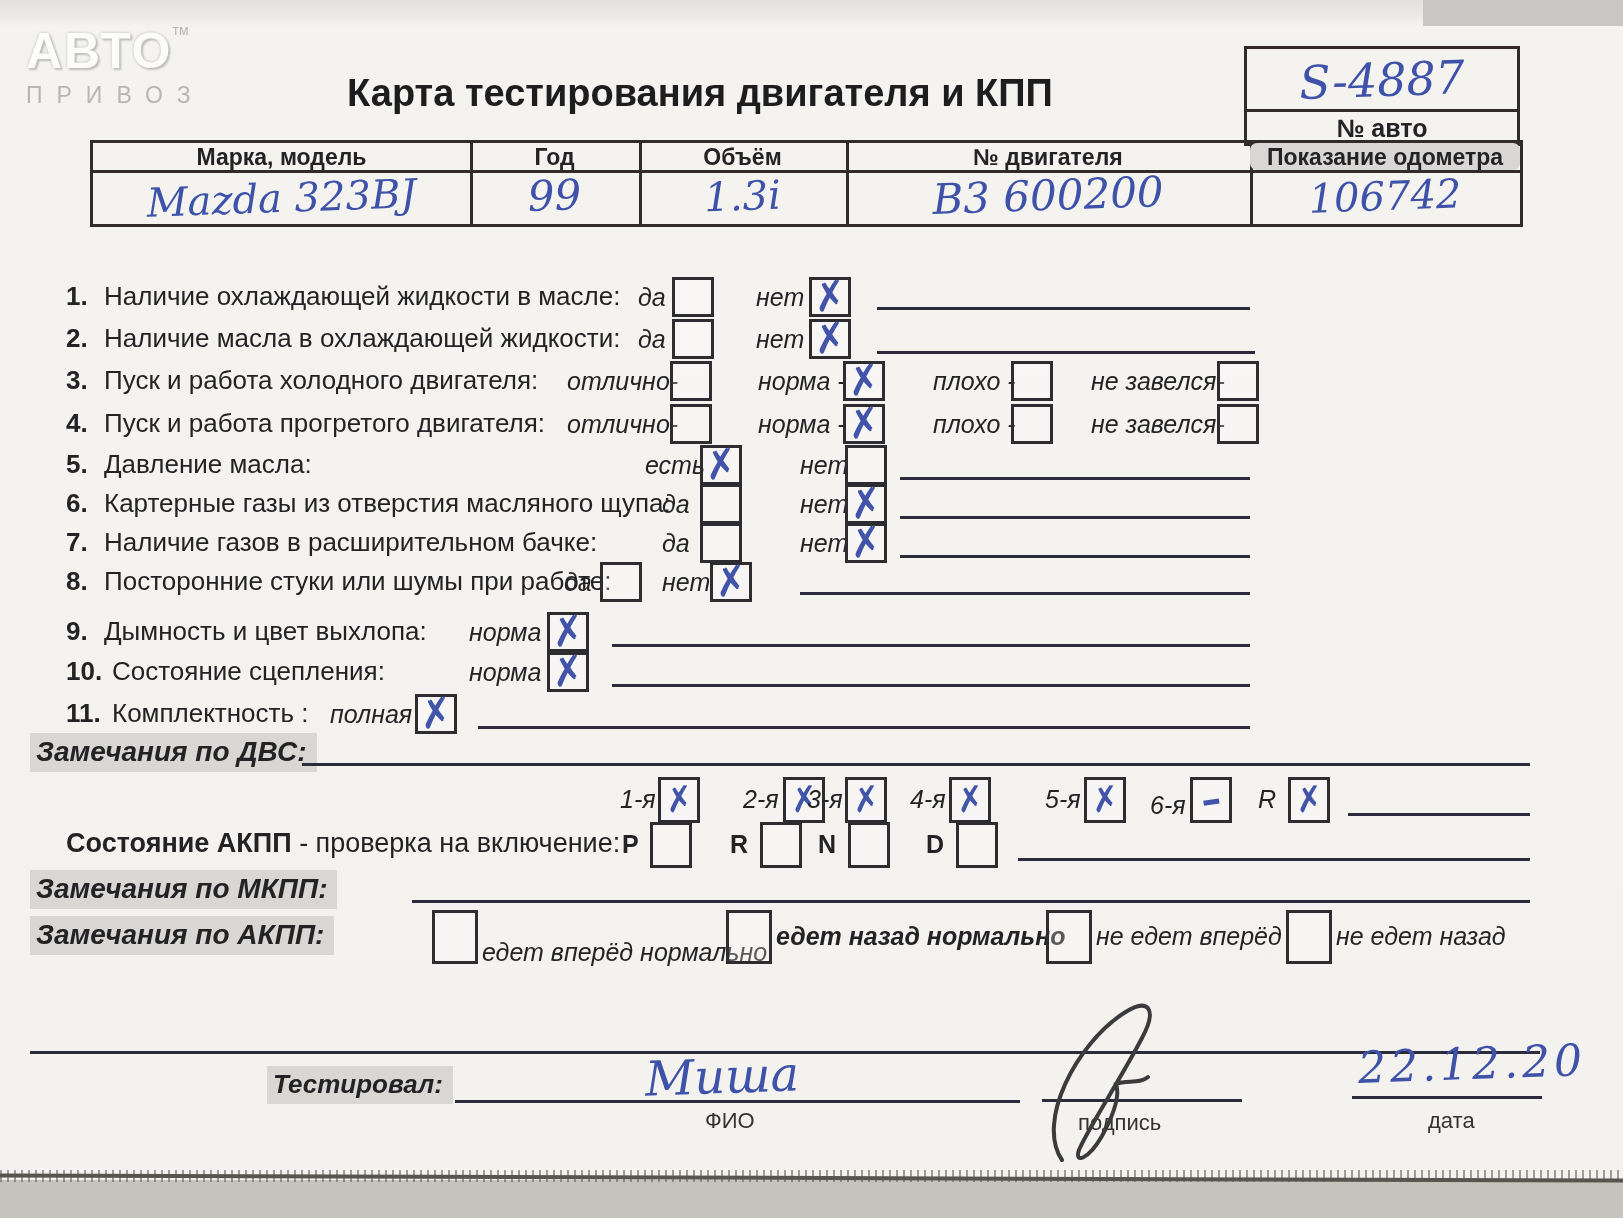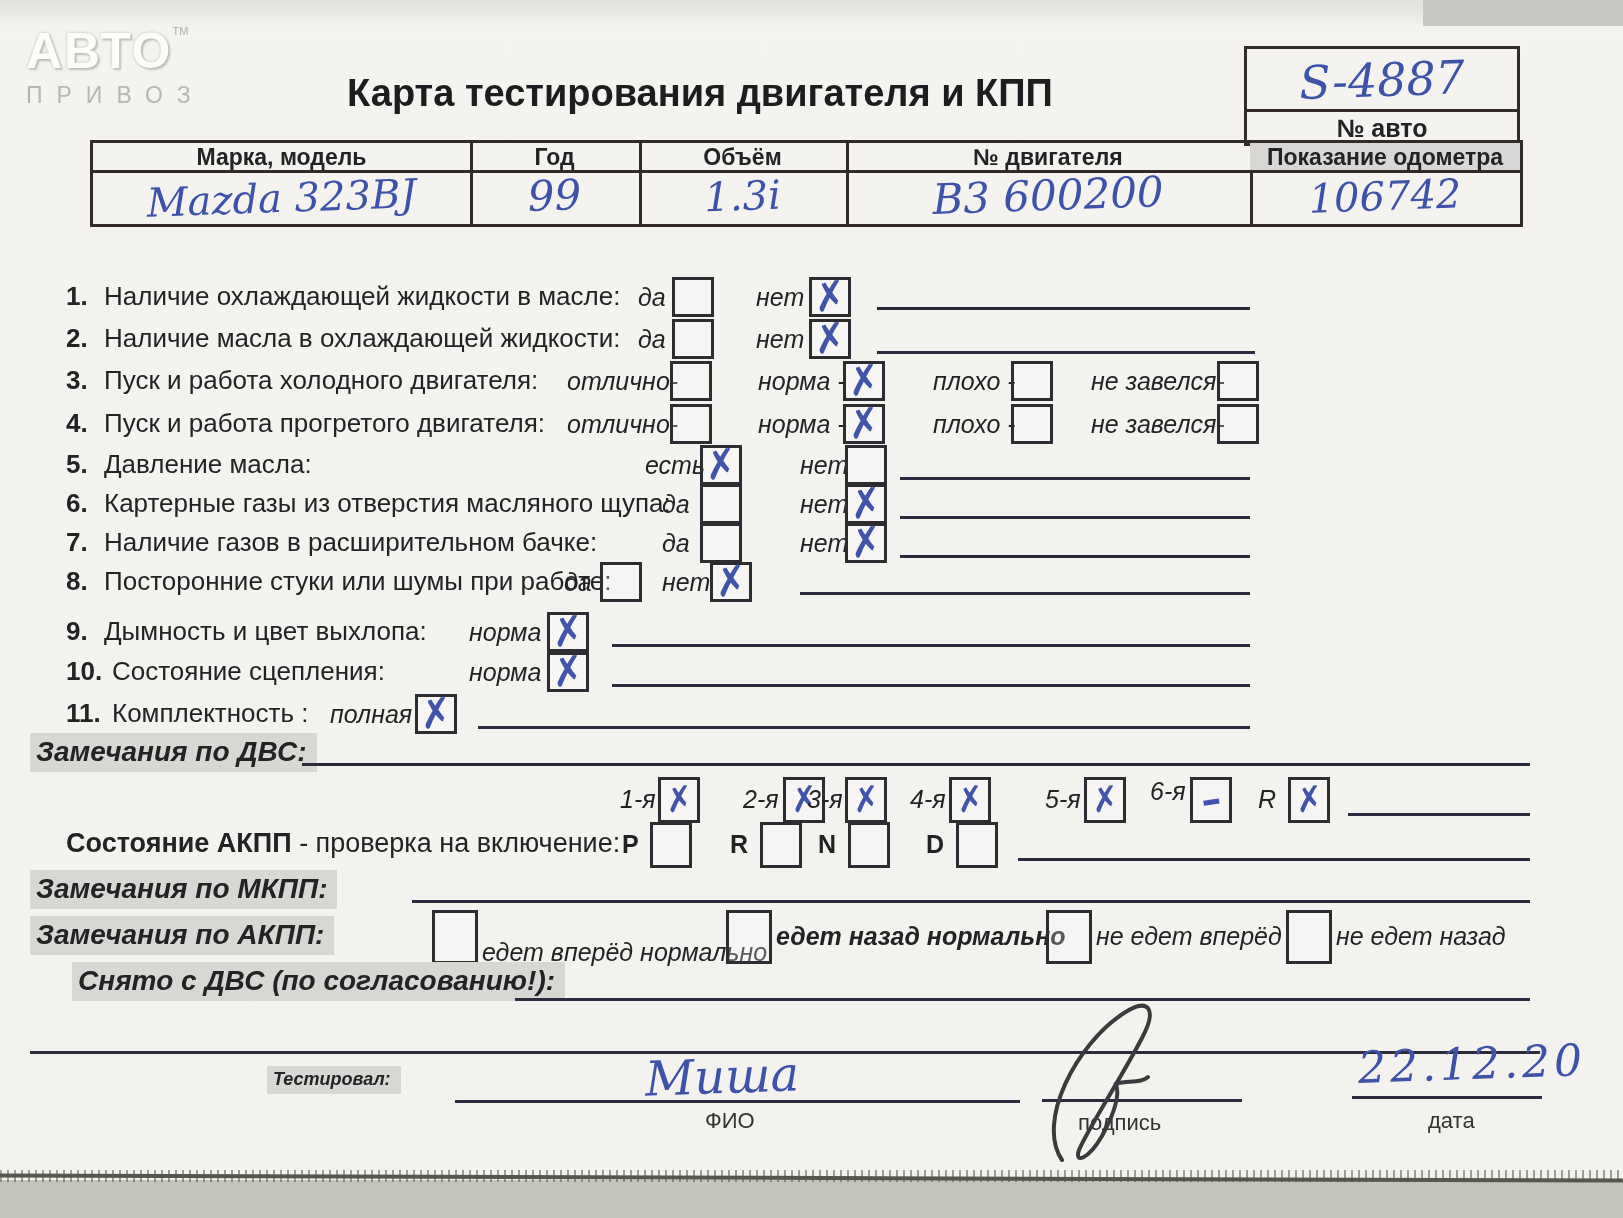--- a/index.html
+++ b/index.html
@@ -66,21 +66,21 @@
   <div class="box" style="left:90px;top:140px;width:1427px;height:81px;">
     <div class="vline" style="left:377px;"></div>
     <div class="vline" style="left:546px;"></div>
     <div class="vline" style="left:753px;"></div>
     <div class="vline" style="left:1157px;"></div>
     <div class="abs" style="left:0;top:27px;width:100%;height:0;border-top:3px solid #332a2b;"></div>
     <div class="abs thead" style="left:0;top:1px;width:377px;">Марка, модель</div>
     <div class="abs thead" style="left:377px;top:1px;width:169px;">Год</div>
     <div class="abs thead" style="left:546px;top:1px;width:207px;">Объём</div>
     <div class="abs thead" style="left:753px;top:1px;width:404px;">№ двигателя</div>
-    <div class="abs thead" style="left:1157px;top:0;width:270px;height:26px;background:#d8d7d5;padding-top:1px;">Показание одометра</div>
+    <div class="abs thead" style="left:1157px;top:0;width:270px;height:26px;background:#d8d7d5;padding-top:1px;border-radius:7px;">Показание одометра</div>
     <div class="abs ink" style="left:0;top:32px;width:377px;text-align:center;font-size:40px;">Mazda 323BJ</div>
     <div class="abs ink" style="left:377px;top:28px;width:169px;text-align:center;font-size:42px;">99</div>
     <div class="abs ink" style="left:546px;top:30px;width:207px;text-align:center;font-size:40px;">1.3i</div>
     <div class="abs ink" style="left:753px;top:28px;width:404px;text-align:center;font-size:42px;">B3 600200</div>
     <div class="abs ink" style="left:1157px;top:30px;width:270px;text-align:center;font-size:40px;">106742</div>
   </div>
 
   <div class="row" style="top:277px;">
     <span class="qnum">1.</span>
     <span class="qlabel">Наличие охлаждающей жидкости в масле:</span>
@@ -256,21 +256,21 @@
         <span class="mark sm">✗</span>
       </span>
     <span class="opt" style="left:910px;top:10px;">4-я</span>
     <span class="cb tall" style="left:949px;top:2px;">
         <span class="mark sm">✗</span>
       </span>
     <span class="opt" style="left:1045px;top:10px;">5-я</span>
     <span class="cb tall" style="left:1084px;top:2px;">
         <span class="mark sm">✗</span>
       </span>
-    <span class="opt" style="left:1150px;top:2px;">6-я</span>
+    <span class="opt" style="left:1150px;top:16px;">6-я</span>
     <span class="cb tall" style="left:1190px;top:2px;">
         <span class="mark sm" style="font-size:40px;font-weight:bold;">–</span>
       </span>
     <span class="opt" style="left:1258px;top:10px;font-style:italic;">R</span>
     <span class="cb tall" style="left:1288px;top:2px;">
         <span class="mark sm">✗</span>
       </span>
     <div class="hline" style="left:1348px;width:182px;top:38px;"></div>
   </div>
 
@@ -313,28 +313,24 @@
     <span class="cb xtall" style="left:1046px;top:0;">
         <span class="mark sm"></span>
       </span>
     <span class="opt" style="left:1096px;top:12px;">не едет вперёд</span>
     <span class="cb xtall" style="left:1286px;top:0;">
         <span class="mark sm"></span>
       </span>
     <span class="opt" style="left:1336px;top:12px;">не едет назад</span>
   </div>
 
-  <div class="row" style="top:962px;">
-    <span class="abs hl-label" style="left:72px;top:0;">Снято с ДВС (по согласованию!):</span>
-    <div class="hline" style="left:515px;width:1015px;top:36px;"></div>
-  </div>
 
   <div class="hline" style="left:30px;top:1051px;width:1510px;"></div>
 
-  <span class="abs hl-label" style="left:267px;top:1066px;font-style:italic;font-size:18px;">Тестировал:</span>
+  <span class="abs hl-label" style="left:267px;top:1066px;font-style:italic;font-size:26px;">Тестировал:</span>
   <span class="abs ink" style="left:645px;top:1048px;font-size:48px;">Миша</span>
   <div class="hline" style="left:455px;top:1100px;width:565px;"></div>
   <span class="abs small-cap" style="left:705px;top:1108px;">ФИО</span>
   <div class="hline" style="left:1042px;top:1099px;width:200px;"></div>
   <span class="abs small-cap" style="left:1078px;top:1110px;">подпись</span>
   <svg class="abs" style="left:1032px;top:1000px;" width="170" height="165" viewBox="0 0 170 165">
     <path d="M30 160 C 4 122, 44 44, 92 13 C 116 -3, 126 8, 110 38 C 88 80, 54 132, 47 150 C 42 164, 56 160, 70 136 C 82 114, 88 95, 84 84 C 95 80, 108 84, 116 77" fill="none" stroke="#3b3b3e" stroke-width="4" stroke-linecap="round"></path>
   </svg>
   <div class="hline" style="left:1352px;top:1096px;width:190px;"></div>
   <span class="abs ink" style="left:1358px;top:1038px;font-size:44px;letter-spacing:4px;">22.12.20</span>

